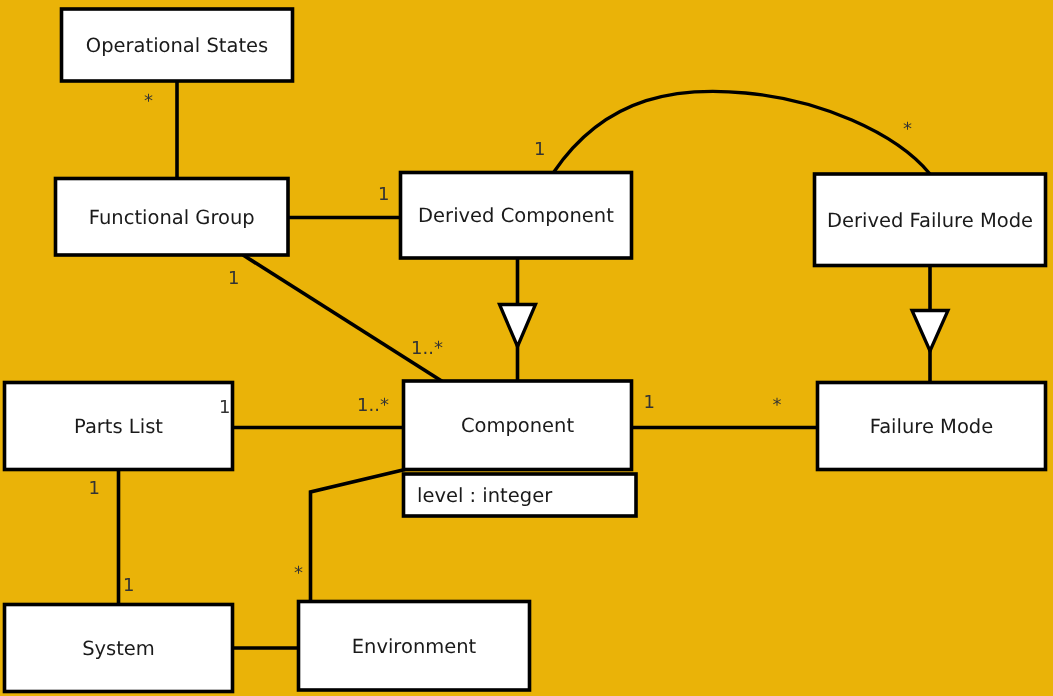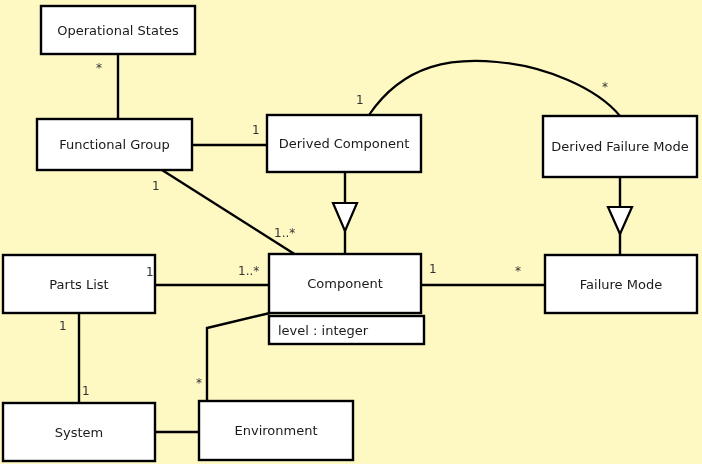--- a/index.html
+++ b/index.html
@@ -4,21 +4,21 @@
 <style>
   html, body {
     margin: 0;
     padding: 0;
     background: #ffffff;
   }
   #diagram-root {
     position: relative;
     width: 702px;
     height: 464px;
-    background: #fef9c3;
+    background: #eab308;
     font-family: "DejaVu Sans", sans-serif;
     overflow: hidden;
   }
   svg.canvas {
     position: absolute;
     top: 0;
     left: 0;
     width: 702px;
     height: 464px;
   }

